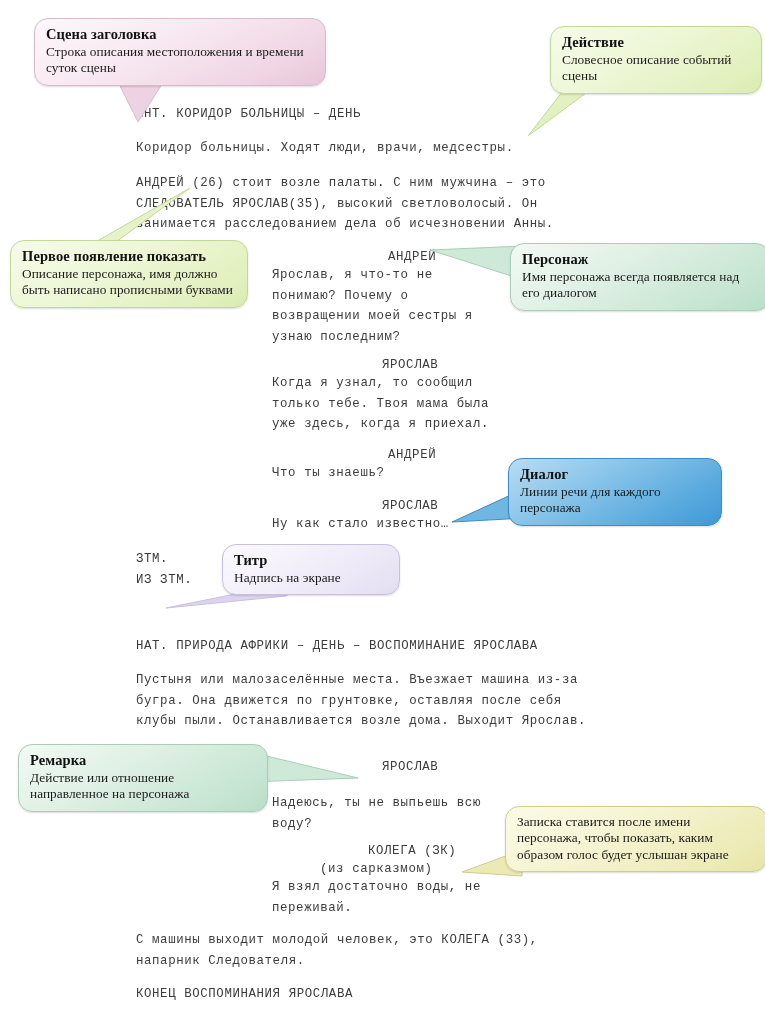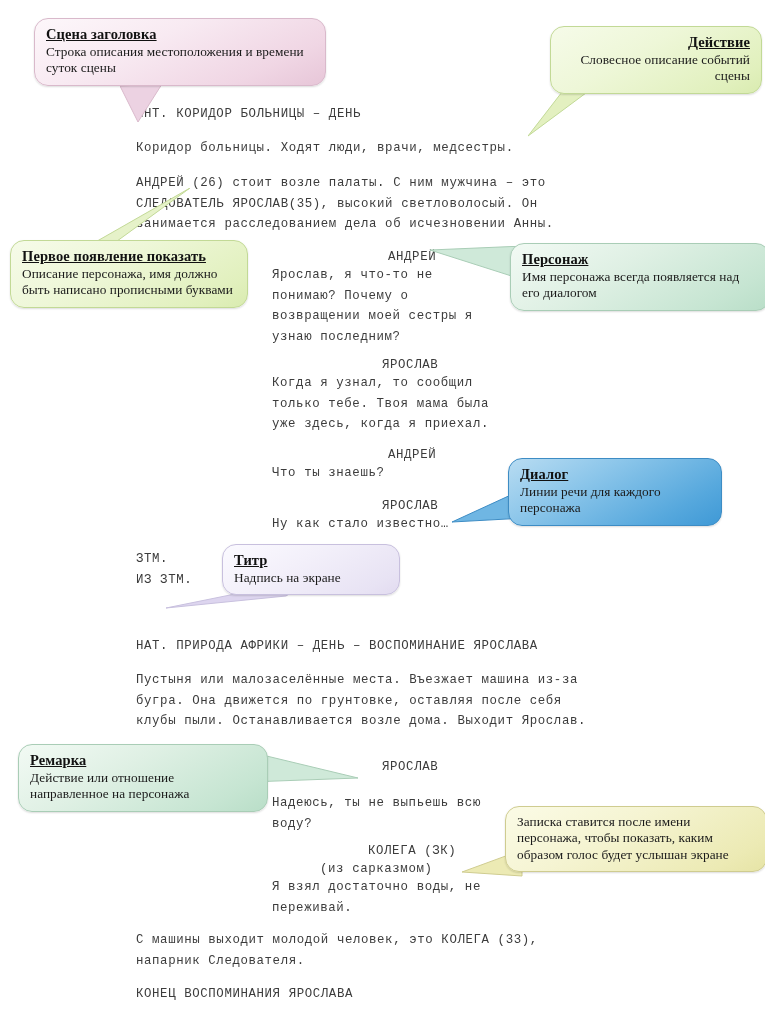--- a/index.html
+++ b/index.html
@@ -34,21 +34,20 @@
     box-shadow:0 1px 2px rgba(0,0,0,.14);
   }
   .callout .c-title{
     font-family:"Liberation Serif",serif;
     font-weight:bold;
     font-size:14.5px;
     line-height:17px;
     color:#111;
     margin:0 0 1px 0;
     letter-spacing:.1px;
-    text-decoration:underline;
   }
   .callout .c-body{
     font-family:"Liberation Serif",serif;
     font-size:13.3px;
     line-height:16.4px;
     color:#1a1a1a;
     margin:0;
     letter-spacing:.05px;
   }
 
@@ -81,21 +80,21 @@
   .c-yellow{
     background:linear-gradient(150deg,#fbfbe6 0%,#f5f4d2 40%,#eceab4 85%,#e6e4a6 100%);
     border:1px solid #cfcc90;
   }
 
   
   .tail{position:absolute;z-index:5;pointer-events:none;}
 
   
   #co-scene   {left:34px;  top:18px;  width:292px; }
-  #co-action  {left:550px; top:26px;  width:212px;text-align:right; }
+  #co-action  {left:550px; top:26px;  width:212px; }
   #co-first   {left:10px;  top:240px; width:238px; }
   #co-char    {left:510px; top:243px; width:260px; }
   #co-dialog  {left:508px; top:458px; width:214px; }
   #co-titr    {left:222px; top:544px; width:178px; }
   #co-remark  {left:18px;  top:744px; width:250px; }
   #co-ext     {left:505px; top:806px; width:262px; }
 </style>
 </head>
 <body>
 

